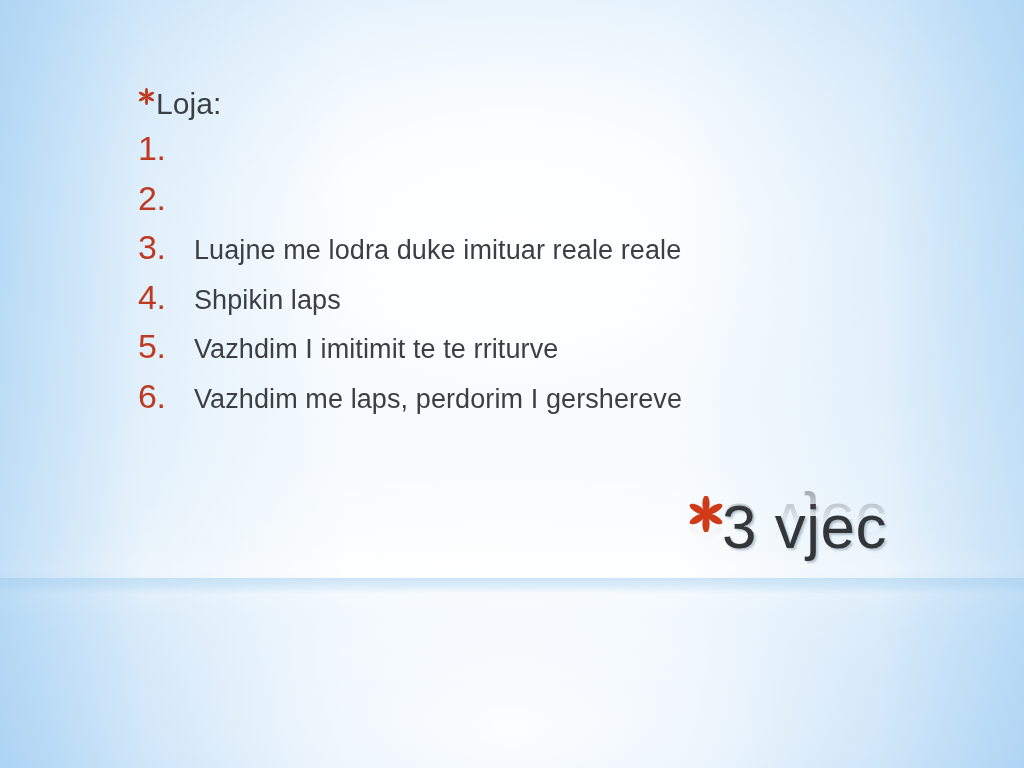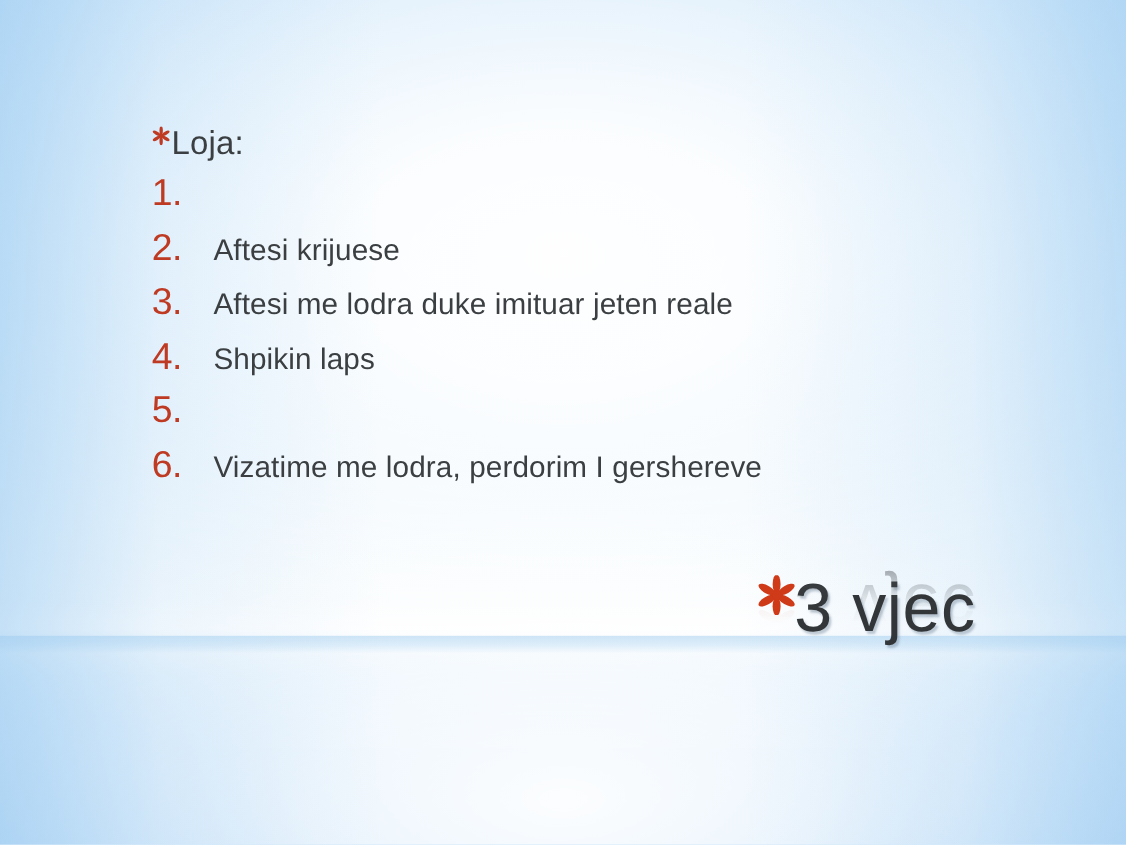--- a/index.html
+++ b/index.html
@@ -108,21 +108,20 @@
         rgba(150,200,240,0.00) 34%,
         rgba(150,200,240,0.00) 66%,
         rgba(150,200,240,0.16) 86%,
         rgba(150,200,240,0.50) 100%);
   }
 
   
   .content {
     position: absolute;
     inset: 0;
-    margin-top: 27px;
   }
 
   
   .heading-row {
     position: absolute;
     left: 138px;
     top: 86px;
     display: flex;
     align-items: flex-start;
     white-space: nowrap;
@@ -266,40 +265,40 @@
     </div>
 
     <ol class="list">
 
       <li class="list-item">
         <span class="item-num">1.</span>
       </li>
 
       <li class="list-item">
         <span class="item-num">2.</span>
-        <span class="item-text">Aftesi krijuese</span>
       </li>
 
       <li class="list-item">
         <span class="item-num">3.</span>
-        <span class="item-text">Aftesi me lodra duke imituar jeten reale</span>
+        <span class="item-text">Luajne me lodra duke imituar reale reale</span>
       </li>
 
       <li class="list-item">
         <span class="item-num">4.</span>
         <span class="item-text">Shpikin laps</span>
       </li>
 
       <li class="list-item">
         <span class="item-num">5.</span>
+        <span class="item-text">Vazhdim I imitimit te te rriturve</span>
       </li>
 
       <li class="list-item">
         <span class="item-num">6.</span>
-        <span class="item-text">Vizatime me lodra, perdorim I gershereve</span>
+        <span class="item-text">Vazhdim me laps, perdorim I gershereve</span>
       </li>
 
     </ol>
 
     <div class="headline-block">
 
       <div class="headline-row">
         <span class="star-big">
           <svg viewBox="0 0 100 100" width="100%" height="100%" aria-hidden="true">
             <g fill="#cf3a18">

